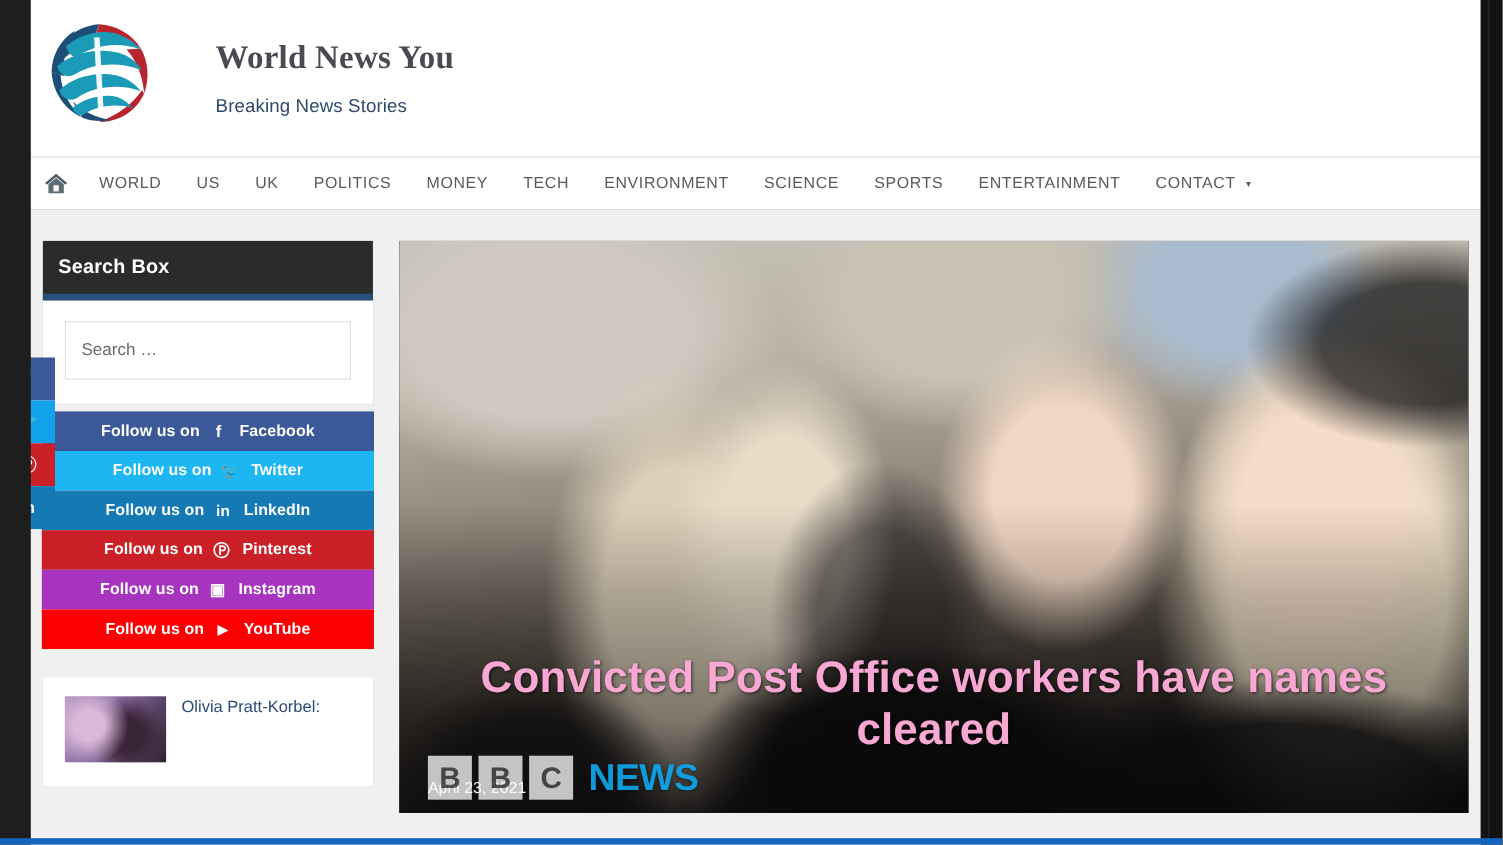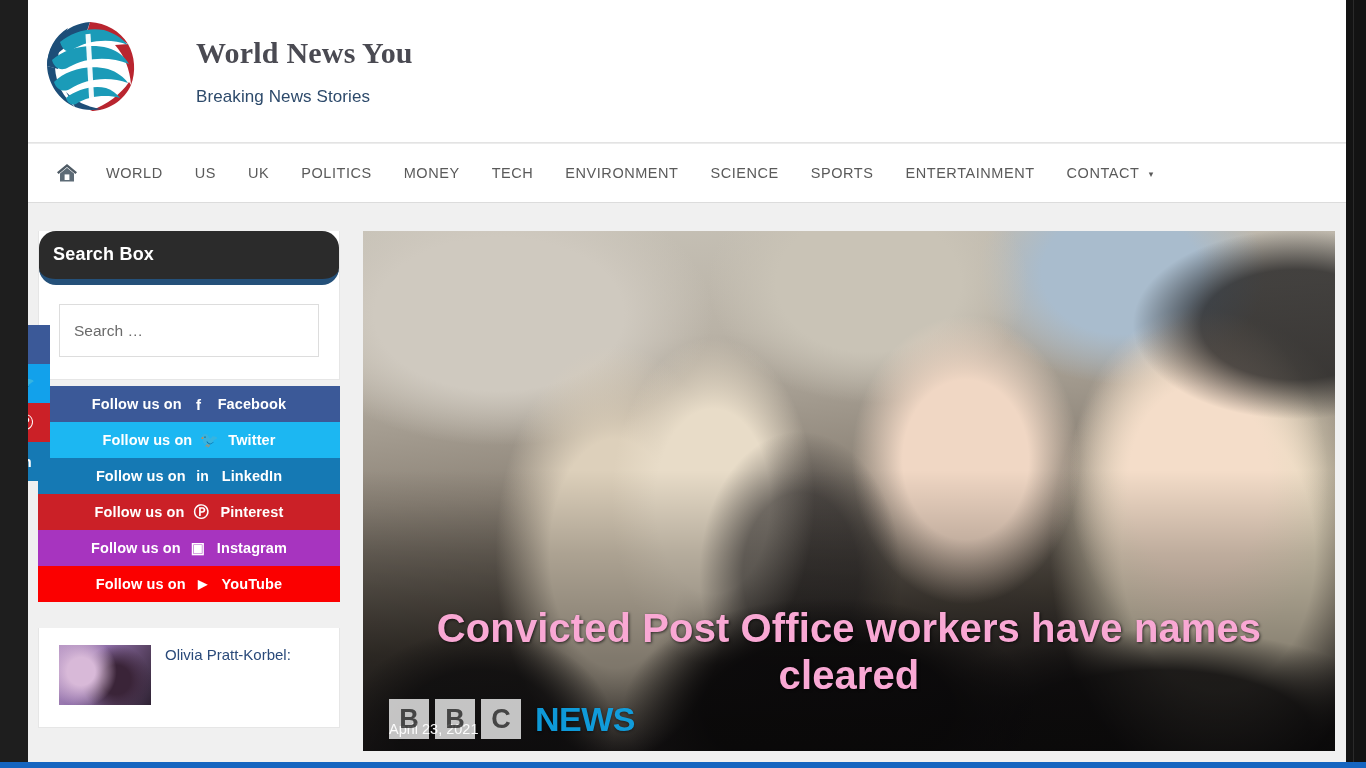--- a/index.html
+++ b/index.html
@@ -107,27 +107,27 @@
   .site-tagline {
     margin-top: 18px;
     font-size: 17px;
     color: #2d4a6b;
     letter-spacing: .1px;
   }
 
   
   .navbar {
     position: relative;
-    height: 60px;
+    height: 48px;
     background: #ffffff;
     border-top: 1px solid #ececec;
     border-bottom: 1px solid #dcdcdc;
     display: flex;
     align-items: center;
-    padding-left: 16px;
+    padding-left: 0;
   }
   .nav-home {
     width: 46px;
     display: flex;
     align-items: center;
     justify-content: center;
     cursor: pointer;
   }
   .nav-list {
     display: flex;
@@ -171,21 +171,20 @@
   .widget {
     background: #ffffff;
     border: 1px solid #e6e6e6;
     border-top: none;
     margin-bottom: 26px;
   }
   .widget-head {
     background: #2b2b2b;
     border-bottom: 6px solid #245079;
     padding: 13px 14px 14px 14px;
-    border-radius: 17px;
   }
   .widget-title {
     color: #ffffff;
     font-size: 18px;
     font-weight: 700;
     letter-spacing: .2px;
   }
   .widget-body { padding: 19px 20px 22px 20px; }
 
   .search-input {

